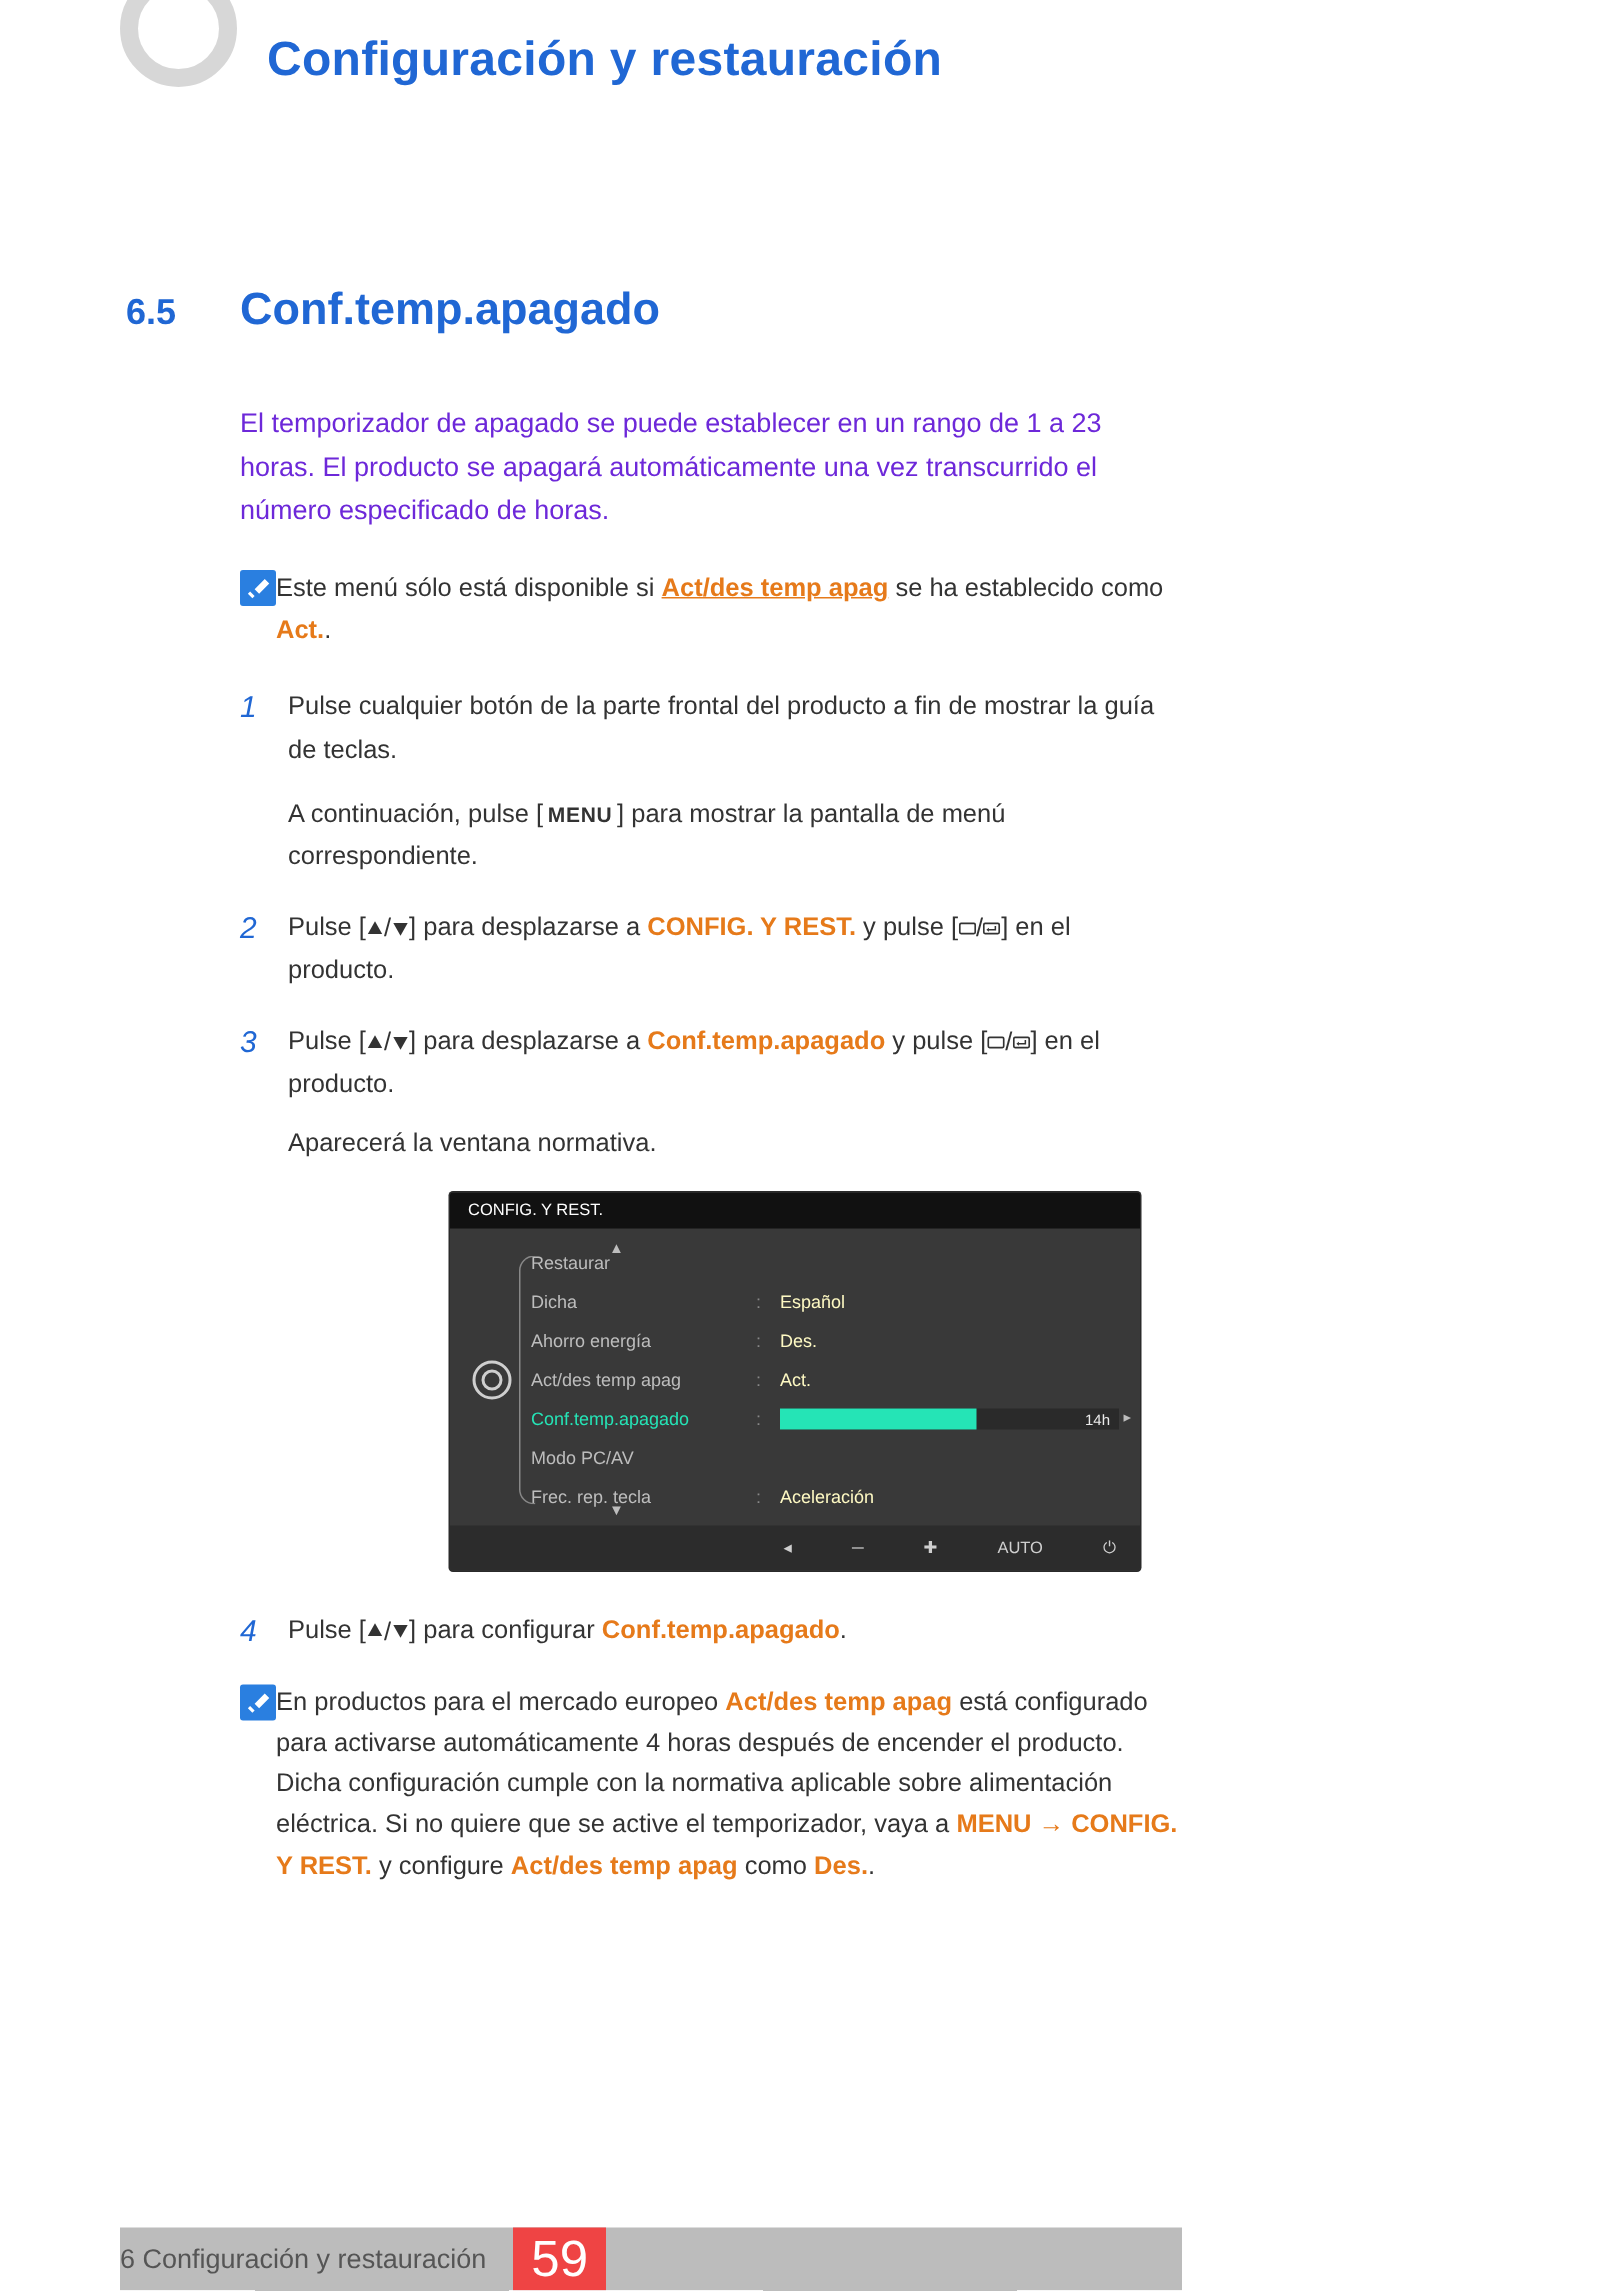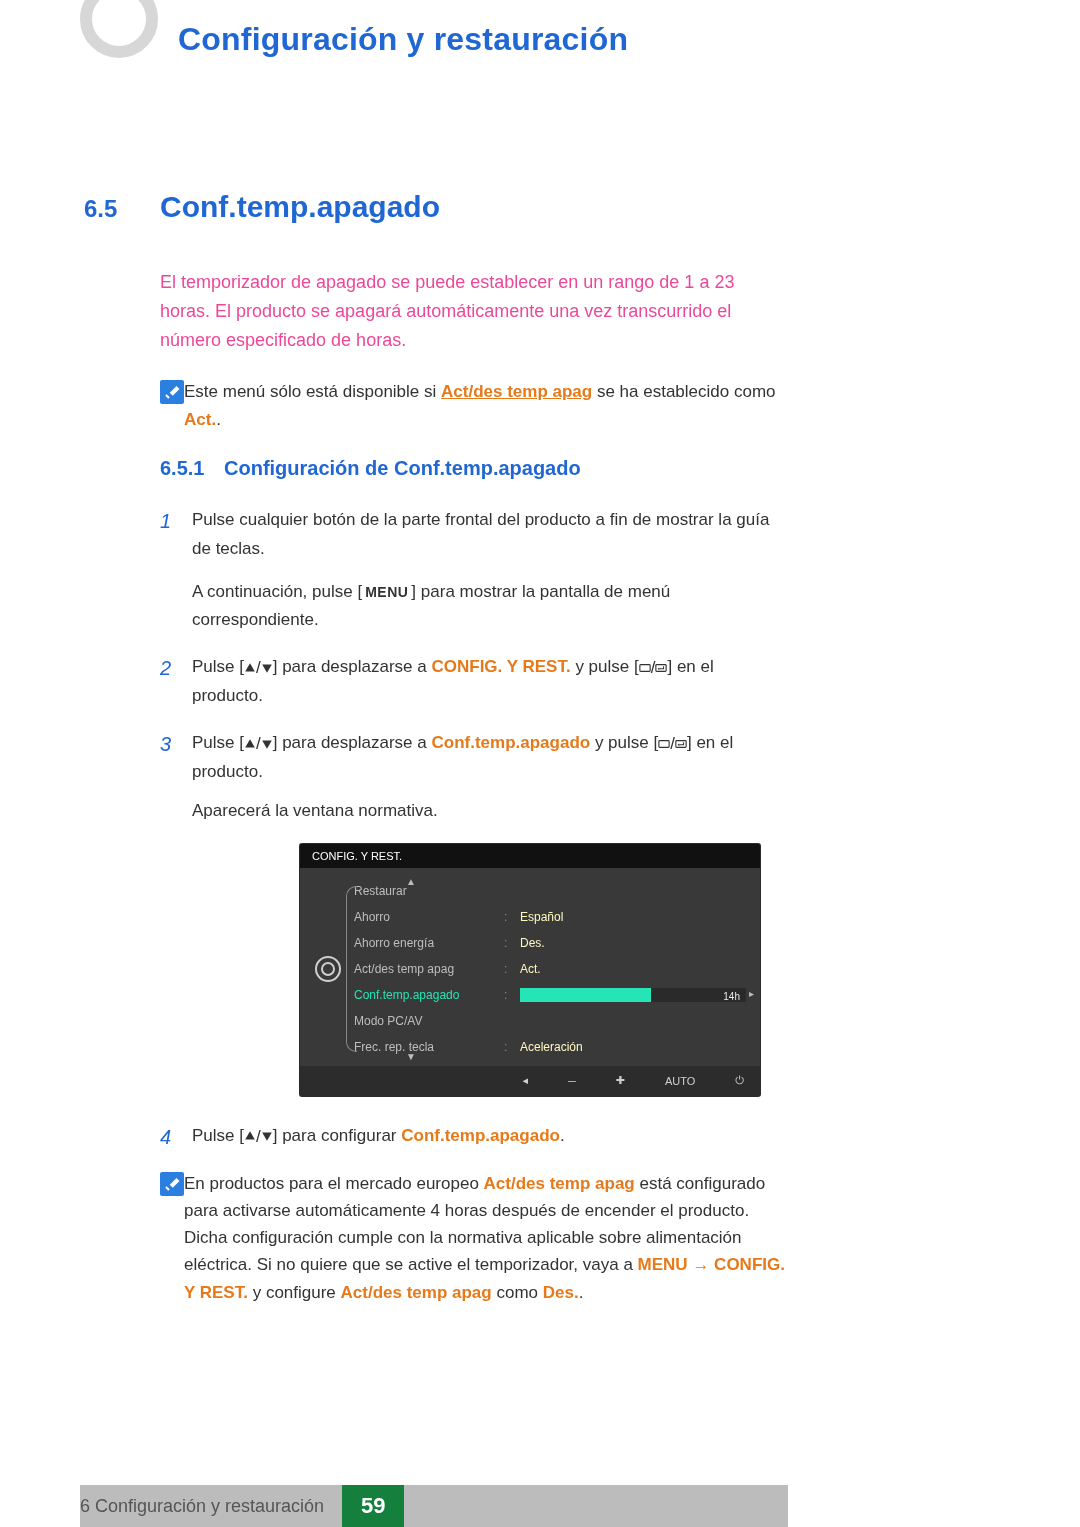--- a/index.html
+++ b/index.html
@@ -4,21 +4,21 @@
 <style>
   html,body{margin:0;padding:0;background:#fff;color:#333;font-family:Arial,Helvetica,sans-serif;}
   .page{width:868px;height:1527px;position:relative;background:#fff;overflow:hidden;box-sizing:border-box;}
   .topbar{position:absolute;left:80px;right:80px;top:0;height:78px;display:flex;align-items:center;background:#fff;}
   .chapter-circle{width:78px;height:78px;margin-top:-40px;border-radius:50%;border:12px solid #bcbcbc;box-sizing:border-box;display:flex;align-items:center;justify-content:center;opacity:.6;overflow:hidden;}
   .chapter-title{font-size:32px;font-weight:bold;color:#2067d4;margin-left:20px;letter-spacing:.2px;}
   .content{position:absolute;left:84px;right:80px;top:190px;}
   .h2row{display:flex;align-items:baseline;margin-bottom:44px;}
   .secn{color:#2067d4;font-size:24px;font-weight:bold;width:76px;}
   .sec-title{color:#2067d4;font-size:30px;font-weight:bold;}
-  .para{margin-left:76px;font-size:18px;line-height:1.6;color:#ec4899;margin-bottom:24px;}
+  .para{margin-left:76px;font-size:18px;line-height:1.6;color:#6d28d9;margin-bottom:24px;}
   .noteblk{margin-left:76px;display:flex;align-items:flex-start;margin-bottom:24px;}
   .noteicon{width:24px;height:24px;background:#2a7fe0;display:flex;align-items:center;justify-content:center;border-radius:2px;flex:none;margin-top:2px;}
   .noteicon svg{width:18px;height:18px;}
   .notetxt{font-size:17px;line-height:1.6;color:#333;}
   .accent{color:#e67a1a;font-weight:bold;}
   .accentn{color:#e67a1a;}
   .h3row{display:flex;align-items:baseline;margin-left:76px;margin-top:8px;margin-bottom:26px;}
   .subn{color:#2067d4;font-size:20px;font-weight:bold;width:64px;}
   .sub-title{color:#2067d4;font-size:20px;font-weight:bold;}
   .steps{margin-left:76px;}
@@ -46,21 +46,21 @@
   .osd-bar-txt{position:absolute;right:6px;color:#eaeaea;font-size:10px;}
   .osd-arrow-up, .osd-arrow-down, .osd-arrow-right{position:absolute;color:#bdbdbd;font-size:10px;}
   .osd-arrow-up{top:-2px;left:60px;}
   .osd-arrow-down{bottom:-2px;left:60px;}
   .osd-arrow-right{right:-8px;top:110px;}
   .osd-bracket{position:absolute;left:0;top:8px;bottom:8px;width:10px;border-left:1px solid #888;border-top:1px solid #888;border-bottom:1px solid #888;border-top-left-radius:10px;border-bottom-left-radius:10px;}
   .osd-foot{background:#2c2c2c;height:30px;display:flex;align-items:center;justify-content:flex-end;gap:40px;padding:0 16px;}
   .osd-foot .fi{color:#cfcfcf;font-size:11px;display:flex;align-items:center;gap:4px;}
   .footstrip{position:absolute;left:80px;right:80px;bottom:0;height:42px;background:#bcbcbc;display:flex;align-items:center;justify-content:flex-start;}
   .footlabel{color:#555;font-size:18px;margin-right:0;}
-  .pagechip{background:#15803d;color:#fff;font-weight:bold;font-size:22px;width:62px;height:42px;display:flex;align-items:center;justify-content:center;margin-left:18px;}
+  .pagechip{background:#ef4444;color:#fff;font-weight:normal;font-size:34px;width:62px;height:42px;display:flex;align-items:center;justify-content:center;margin-left:18px;}
 </style>
 </head>
 <body>
 
 <div class="page">
 
   <div class="topbar">
     <div class="chapter-circle"></div>
     <div class="chapter-title">Configuración y restauración</div>
   </div>
@@ -78,24 +78,20 @@
       <div class="noteicon">
         <svg viewBox="0 0 24 24">
             <path d="M3 17l4 4 2-2-4-4zm15-13l-9 9 4 4 9-9z" fill="#fff"></path>
           </svg>
       </div>
       <div class="notetxt">
         <span>Este menú sólo está disponible si </span><span class="accent" style="text-decoration:underline">Act/des temp apag</span><span> se ha establecido como </span><span class="accent">Act.</span><span>.</span>
       </div>
     </div>
 
-    <div class="h3row">
-      <div class="subn">6.5.1</div>
-      <div class="sub-title">Configuración de Conf.temp.apagado</div>
-    </div>
 
     <div class="steps">
 
       <div class="step">
         <div class="stepn">1</div>
         <div class="stepb">
           <div>Pulse cualquier botón de la parte frontal del producto a fin de mostrar la guía de teclas.</div>
           <div style="margin-top:14px">
             <span>A continuación, pulse [</span><span class="menukey">MENU</span><span>] para mostrar la pantalla de menú correspondiente.</span>
           </div>
@@ -145,21 +141,21 @@
             </div>
           <div class="osd-list">
             <div class="osd-bracket"></div>
             <div class="osd-arrow-up">▲</div>
             <div class="osd-row">
                 <div class="osd-lbl">Restaurar</div>
                 <div class="osd-colon"></div>
                 <div class="osd-val"></div>
               </div>
             <div class="osd-row">
-                <div class="osd-lbl">Ahorro</div>
+                <div class="osd-lbl">Dicha</div>
                 <div class="osd-colon">:</div>
                 <div class="osd-val">Español</div>
               </div>
             <div class="osd-row">
                 <div class="osd-lbl">Ahorro energía</div>
                 <div class="osd-colon">:</div>
                 <div class="osd-val">Des.</div>
               </div>
             <div class="osd-row">
                 <div class="osd-lbl">Act/des temp apag</div>

